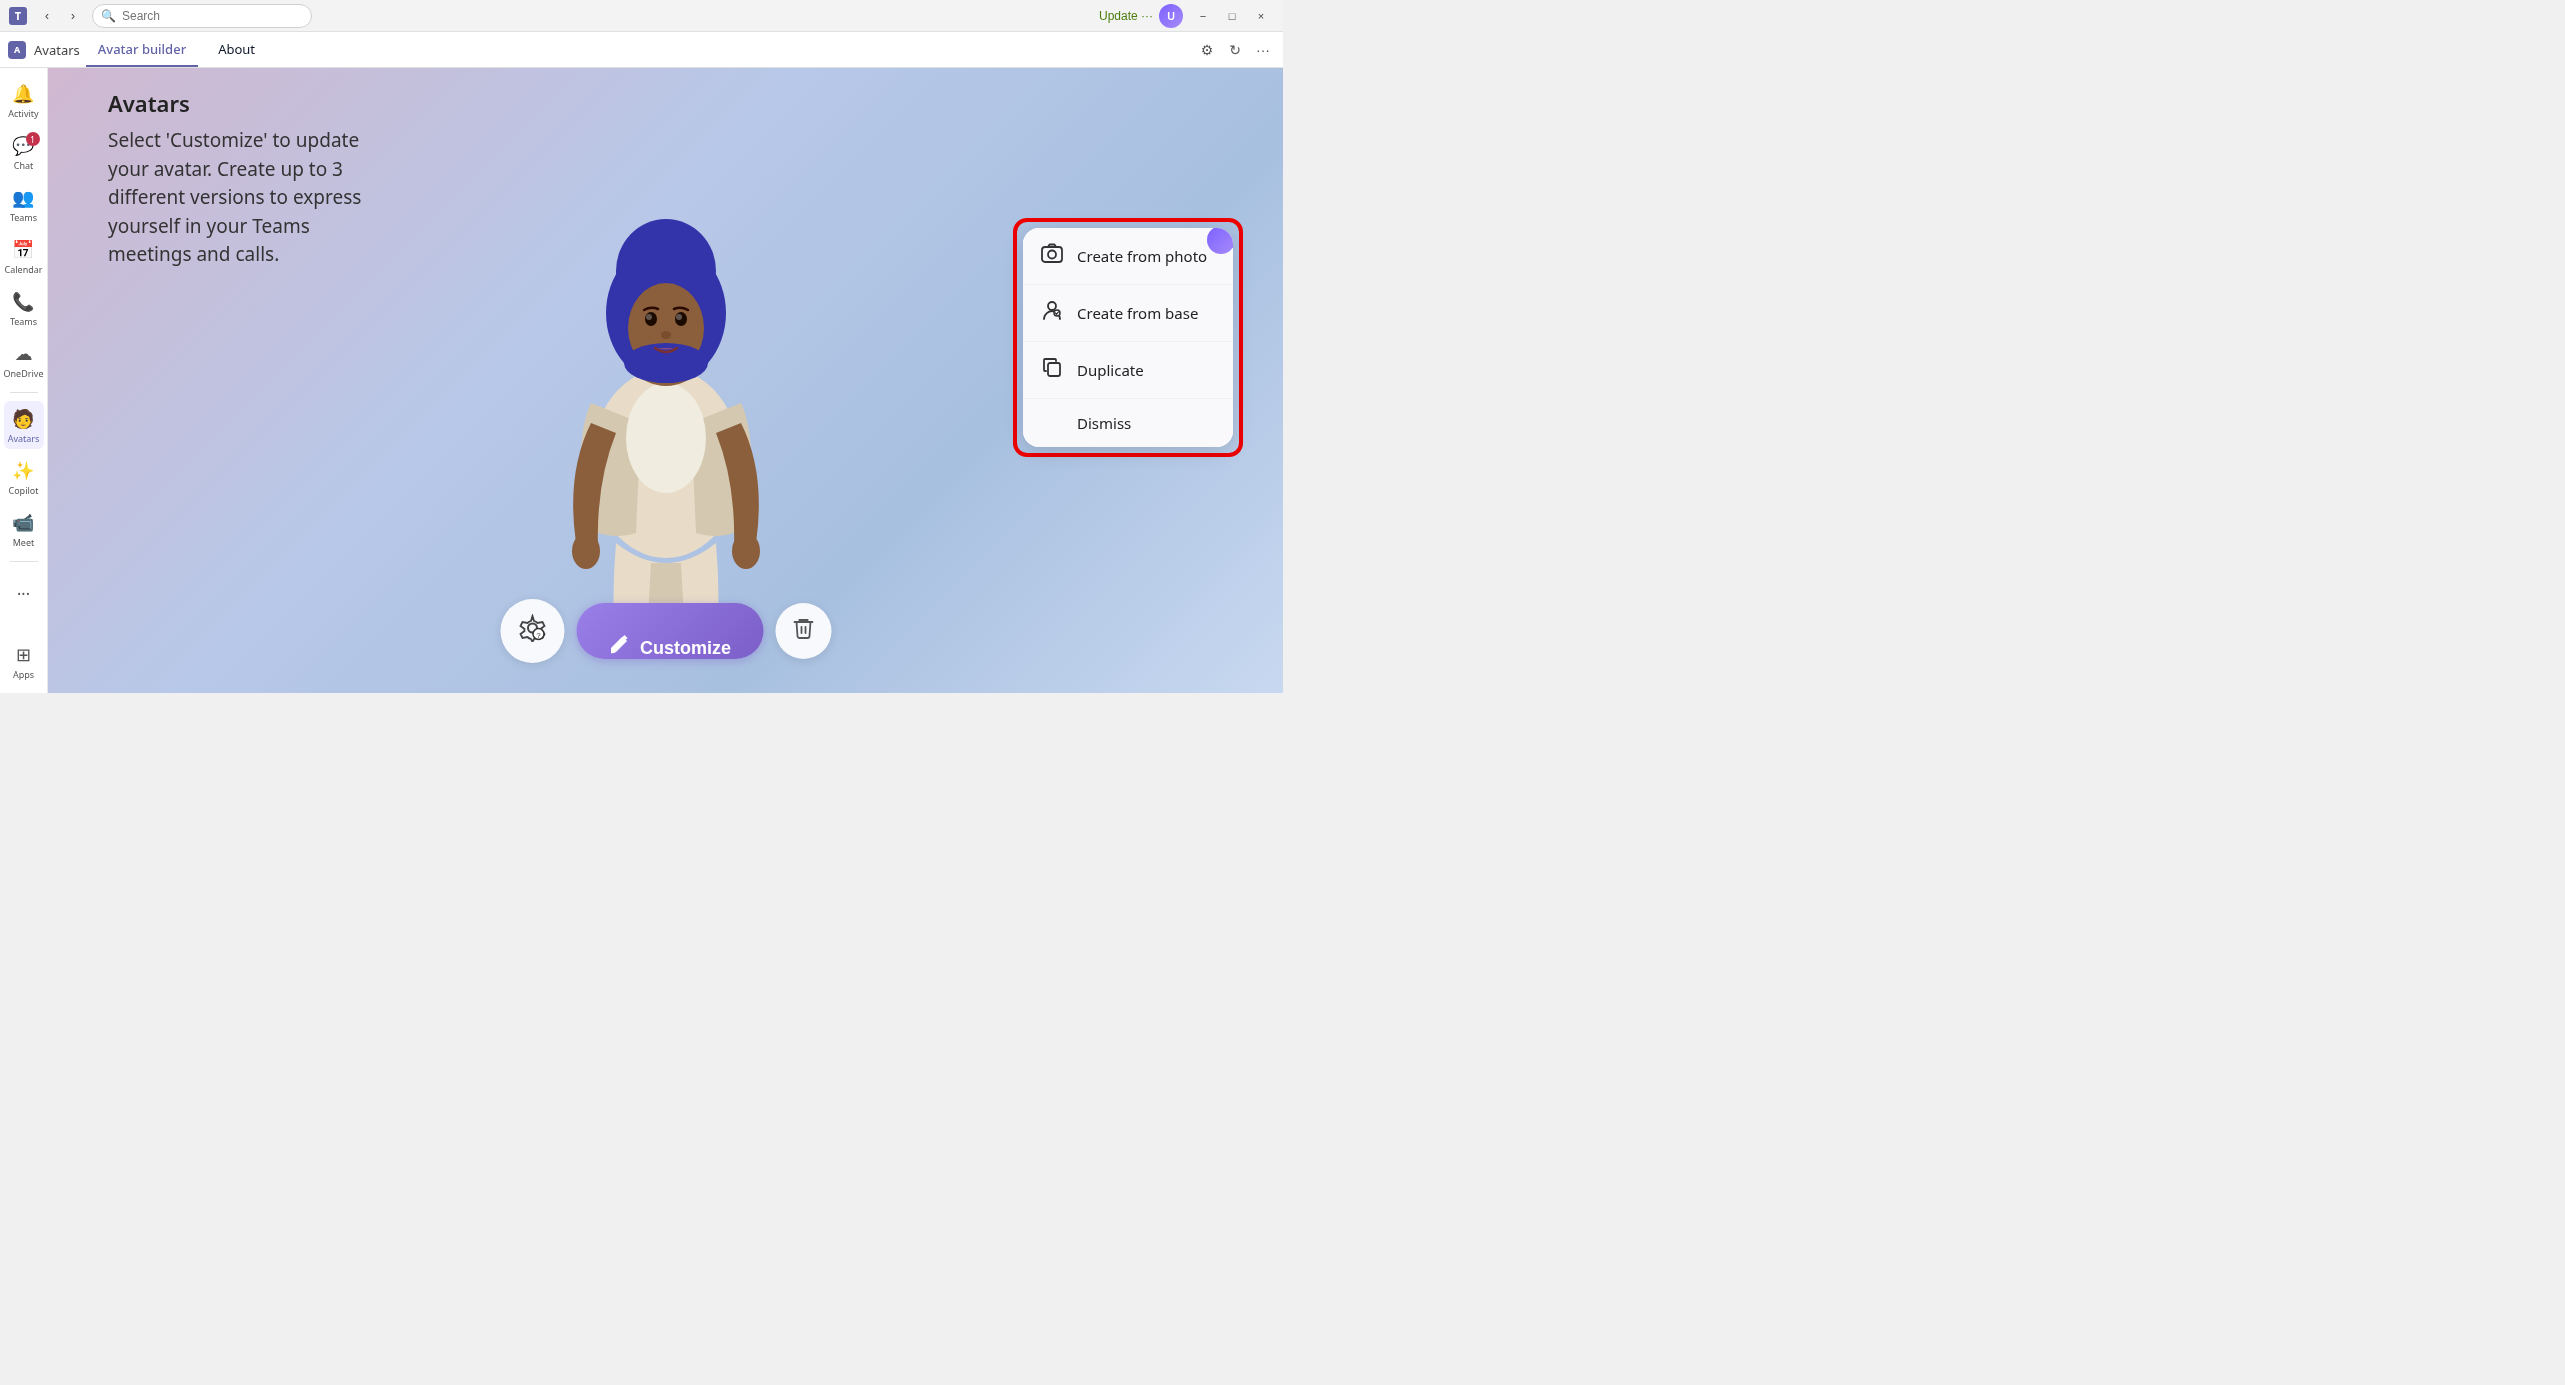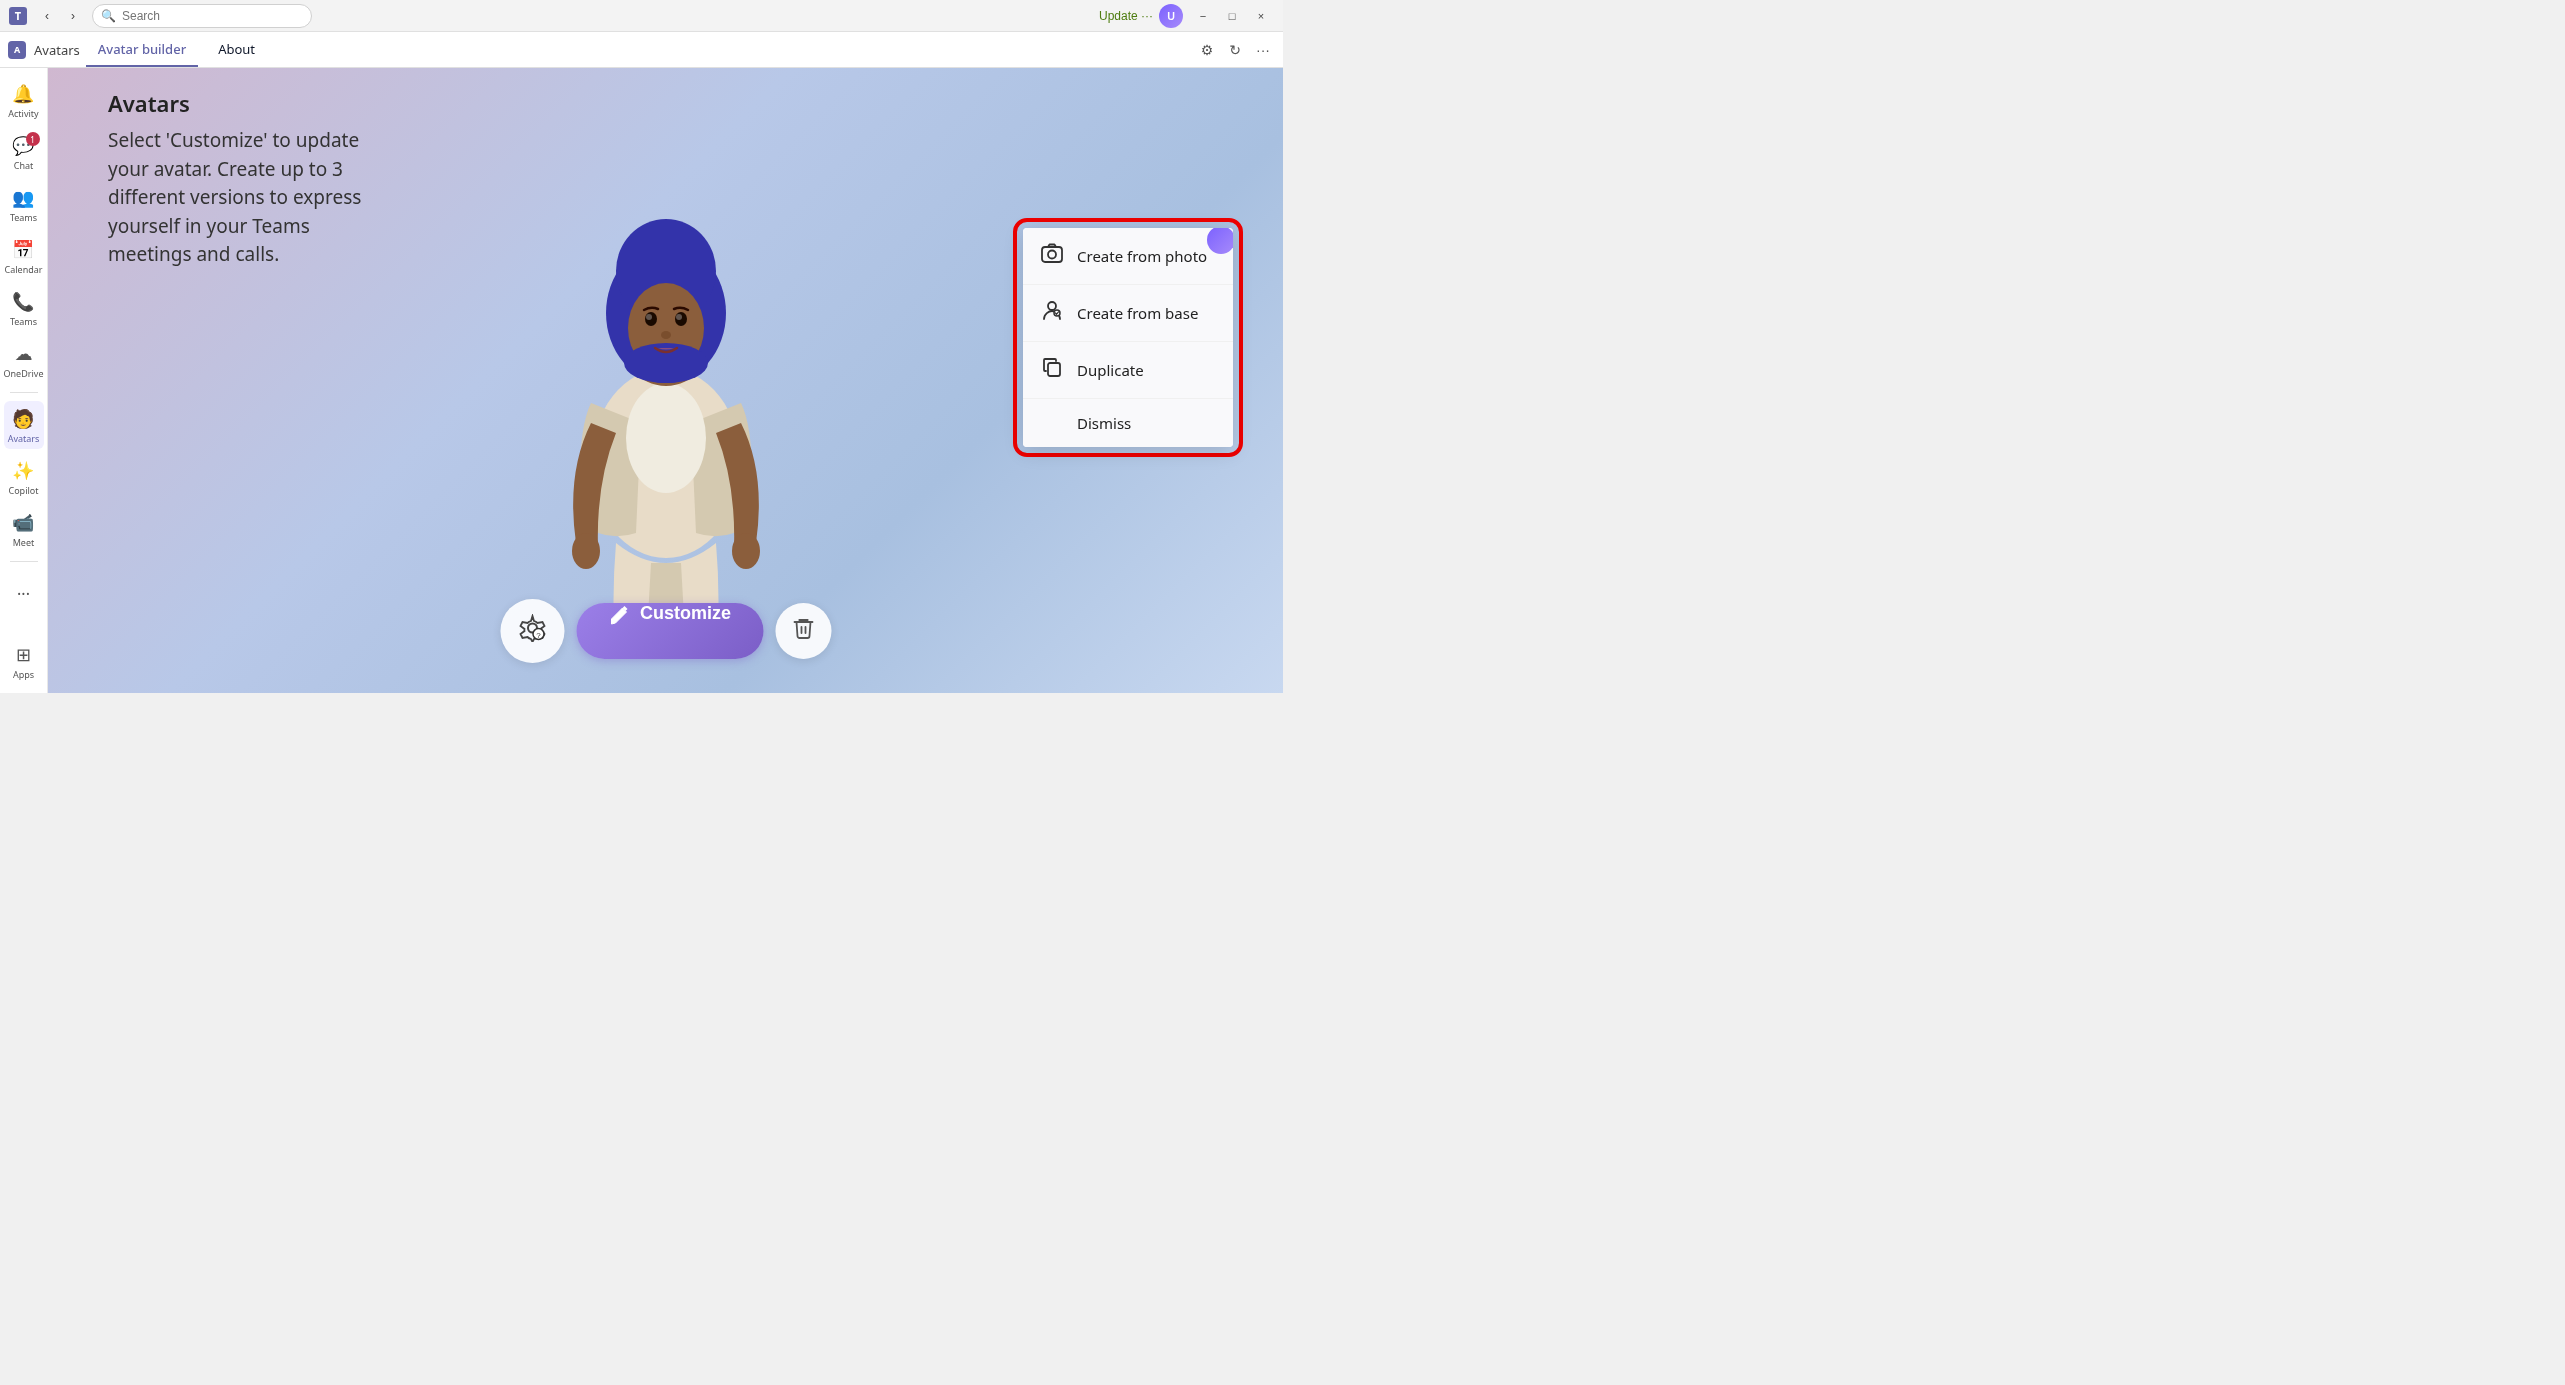--- a/index.html
+++ b/index.html
@@ -298,21 +298,21 @@
       z-index: 100;
     }
     .dropdown-outline {
       border: 4px solid #e00;
       border-radius: 14px;
       padding: 6px;
       background: transparent;
     }
     .dropdown-inner {
       background: #fff;
-      border-radius: 4px;
+      border-radius: 16px;
       overflow: hidden;
       width: 210px;
       box-shadow: 0 4px 20px rgba(0,0,0,0.15);
       position: relative;
     }
     .purple-arc {
       position: absolute;
       top: -2px;
       right: -2px;
       width: 28px;
@@ -368,21 +368,21 @@
       box-shadow: 0 2px 10px rgba(0,0,0,0.1);
     }
     .customize-btn {
       height: 56px;
       padding: 0 32px;
       background: linear-gradient(135deg, #9b7fe8, #7b5ec7);
       border: none;
       border-radius: 28px;
       cursor: pointer;
       display: flex;
-      align-items: flex-start;
+      align-items: flex-end;
       gap: 10px;
       color: white;
       font-size: 18px;
       font-weight: 600;
       box-shadow: 0 2px 10px rgba(123,94,199,0.4);
     }
     .customize-icon {
       font-size: 20px;
     }
     .delete-btn {

